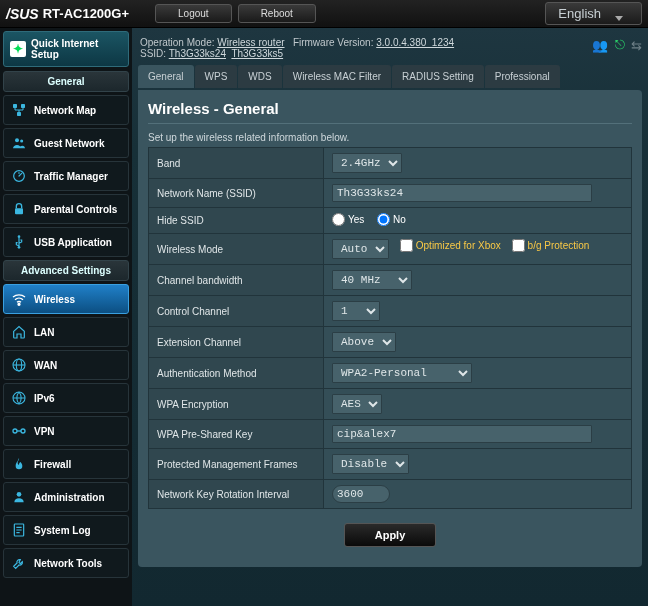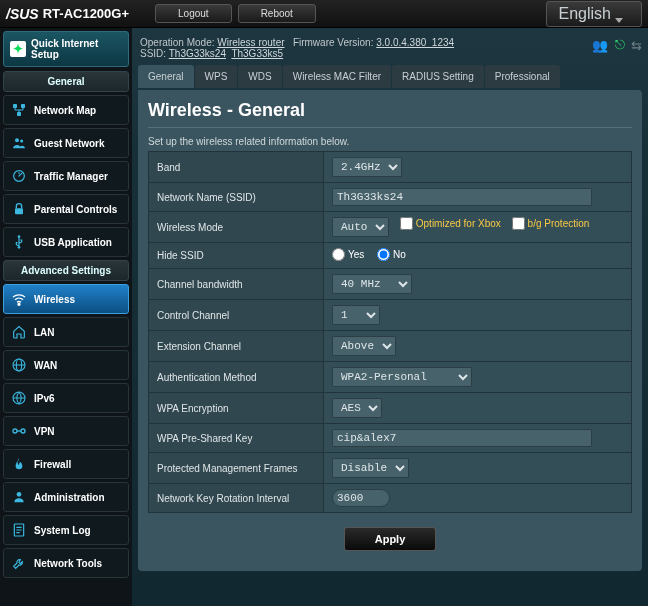--- a/index.html
+++ b/index.html
@@ -2,42 +2,42 @@
 <html><head>
 <meta charset="utf-8">
 <style>
 *{box-sizing:border-box;margin:0;padding:0;font-family:Arial,Helvetica,sans-serif}
 body{background:#1a2b34;width:648px;height:606px;overflow:hidden;font-size:11px;color:#c8d0d4}
 .top{display:flex;align-items:center;height:28px;background:linear-gradient(#222,#111);border-bottom:1px solid #000;padding:0 6px;gap:6px}
 .brand{color:#fff;font-weight:bold;letter-spacing:0;display:flex;align-items:center}
 .brand .model{font-size:13px;font-weight:bold;margin-left:4px}
 .tbtn{background:linear-gradient(#3a3a3a,#1a1a1a);color:#ddd;border:1px solid #555;border-radius:3px;padding:3px 22px;font-size:10px;cursor:pointer}
 .spacer{flex:1}
-.lang{background:linear-gradient(#3a3a3a,#1a1a1a);border:1px solid #555;border-radius:3px;padding:3px 18px 3px 12px;font-size:16px;cursor:pointer;display:flex;align-items:flex-end;gap:4px}
+.lang{background:linear-gradient(#3a3a3a,#1a1a1a);border:1px solid #555;border-radius:3px;padding:3px 18px 3px 12px;font-size:13px;cursor:pointer;display:flex;align-items:flex-end;gap:14px}
 .tri{width:0;height:0;border-left:4px solid transparent;border-right:4px solid transparent;border-top:5px solid #aaa}
 .wrap{display:flex;height:578px}
 .side{width:132px;background:#0e1417;padding:3px 3px 0 3px;overflow:hidden}
 .qis{background:linear-gradient(#1b5563,#0d3744);border:1px solid #2f6b7a;border-radius:3px;padding:6px 6px;display:flex;align-items:center;gap:5px;cursor:pointer;margin-bottom:4px}
 .qis-icon{background:#fff;border-radius:2px;width:16px;height:16px;display:flex;align-items:center;justify-content:center;color:#0d5;font-weight:bold;font-size:12px}
 .qis span{color:#fff;font-size:10px;font-weight:bold;line-height:11px}
 .shead{background:linear-gradient(#2a353a,#1c272c);border:1px solid #32434a;border-radius:3px;text-align:center;color:#dff;font-size:10px;font-weight:bold;padding:4px 0;margin:3px 0}
 .sitem{background:#10191d;border:1px solid #27343a;border-radius:3px;padding:6px 7px;display:flex;align-items:center;gap:7px;cursor:pointer;margin-bottom:3px}
 .sitem.active{background:linear-gradient(#2080c8,#0c4f82);border-color:#3aa0e0}
 .sitem .lbl{color:#fff;font-size:10px;font-weight:bold}
 .ic{width:16px;height:16px;display:flex;align-items:center;justify-content:center;flex-shrink:0}
 .ic svg{width:16px;height:16px}
 .main{flex:1;padding:8px 6px 0 6px;overflow-y:auto;background:linear-gradient(180deg,#1e3640 0,#173038 120px,#122830 100%)}
 .info{font-size:10px;color:#c0c8cc;padding:1px 0 6px 2px;display:flex;align-items:flex-start}
 .info a{color:#cfd8dc;text-decoration:underline;cursor:pointer}
 .info .icons{margin-left:auto;display:flex;gap:6px;align-items:center;font-size:13px}
 .tabs{display:flex;gap:1px;margin-bottom:2px}
 .tab{background:#2c3b42;color:#c8d0d4;font-size:10px;padding:6px 10px;border-radius:3px 3px 0 0;cursor:pointer}
 .tab.active{background:#3a555f}
 .panel{background:#3a555f;border-radius:0 4px 4px 4px;padding:10px 10px 18px 10px}
-.ptitle{color:#fff;font-size:18px;font-weight:bold;padding:0 0 6px 0;border-bottom:1px solid #53707a;margin-bottom:8px}
+.ptitle{color:#fff;font-size:15px;font-weight:bold;padding:0 0 6px 0;border-bottom:1px solid #53707a;margin-bottom:8px}
 .pdesc{color:#cfd8dc;font-size:10px;margin-bottom:4px}
 table.form{width:100%;border-collapse:collapse;border:1px solid #21343b}
 table.form td{border:1px solid #21343b;padding:5px 8px;font-size:10px;color:#e0e6e8;vertical-align:middle}
 table.form td:first-child{width:175px;background:#30474f}
 table.form td:last-child{background:#344e57}
 select,input[type=text]{background:#47626b;border:1px solid #2b3e45;color:#dfe6e8;font-family:'Courier New',monospace;font-size:11px;padding:2px 4px;border-radius:1px}
 input[type=text].wide{width:260px}
 .radio-lbl{display:inline-flex;align-items:center;gap:3px;margin-right:10px;color:#fff;font-size:10px}
 .chk-lbl{display:inline-flex;align-items:center;gap:3px;color:#f9c946;font-size:10px;margin-left:8px}
 input[type=radio],input[type=checkbox]{margin:0}
@@ -239,47 +239,47 @@
         <tbody>
             <tr>
               <td>Band</td>
             <td><select><option>2.4GHz</option></select></td>
             </tr>
         <tr>
               <td>Network Name (SSID)</td>
             <td><input type="text" class="wide" value="Th3G33ks24" style=""></td>
             </tr>
         <tr>
+              <td>Hide SSID</td>
+            <td>
+              <label class="radio-lbl">
+                  <input type="radio" name="hide" style="">
+                  <span>Yes</span>
+                </label>
+              <label class="radio-lbl">
+                  <input type="radio" name="hide" checked="" style="">
+                  <span>No</span>
+                </label>
+            </td>
+            </tr>
+        <tr>
               <td>Wireless Mode</td>
             <td>
               <select><option>Auto</option></select>
               <label class="chk-lbl">
                   <input type="checkbox" style="">
                   <span>Optimized for Xbox</span>
                 </label>
               <label class="chk-lbl">
                   <input type="checkbox" style="">
                   <span>b/g Protection</span>
                 </label>
             </td>
             </tr>
         <tr>
-              <td>Hide SSID</td>
-            <td>
-              <label class="radio-lbl">
-                  <input type="radio" name="hide" style="">
-                  <span>Yes</span>
-                </label>
-              <label class="radio-lbl">
-                  <input type="radio" name="hide" checked="" style="">
-                  <span>No</span>
-                </label>
-            </td>
-            </tr>
-        <tr>
               <td>Channel bandwidth</td>
             <td><select style="width:80px"><option>40 MHz</option></select></td>
             </tr>
         <tr>
               <td>Control Channel</td>
             <td><select style="width:48px"><option>1</option></select></td>
             </tr>
         <tr>
               <td>Extension Channel</td>
             <td><select><option>Above</option></select></td>

